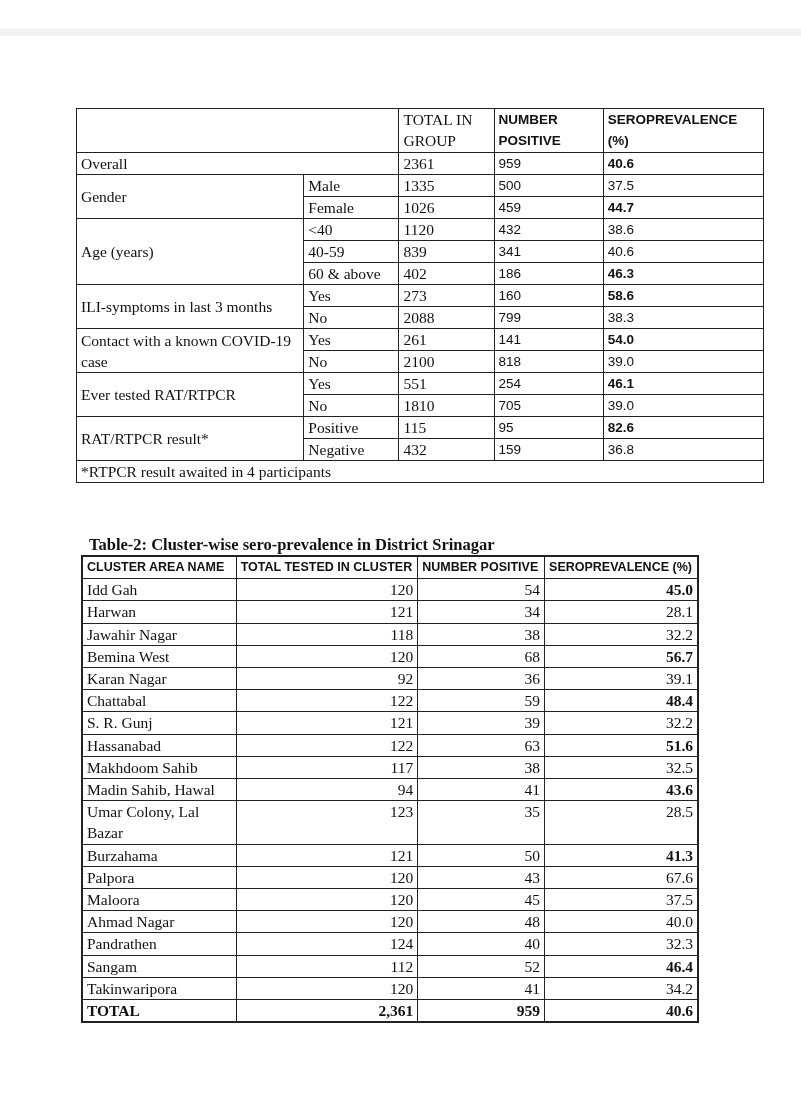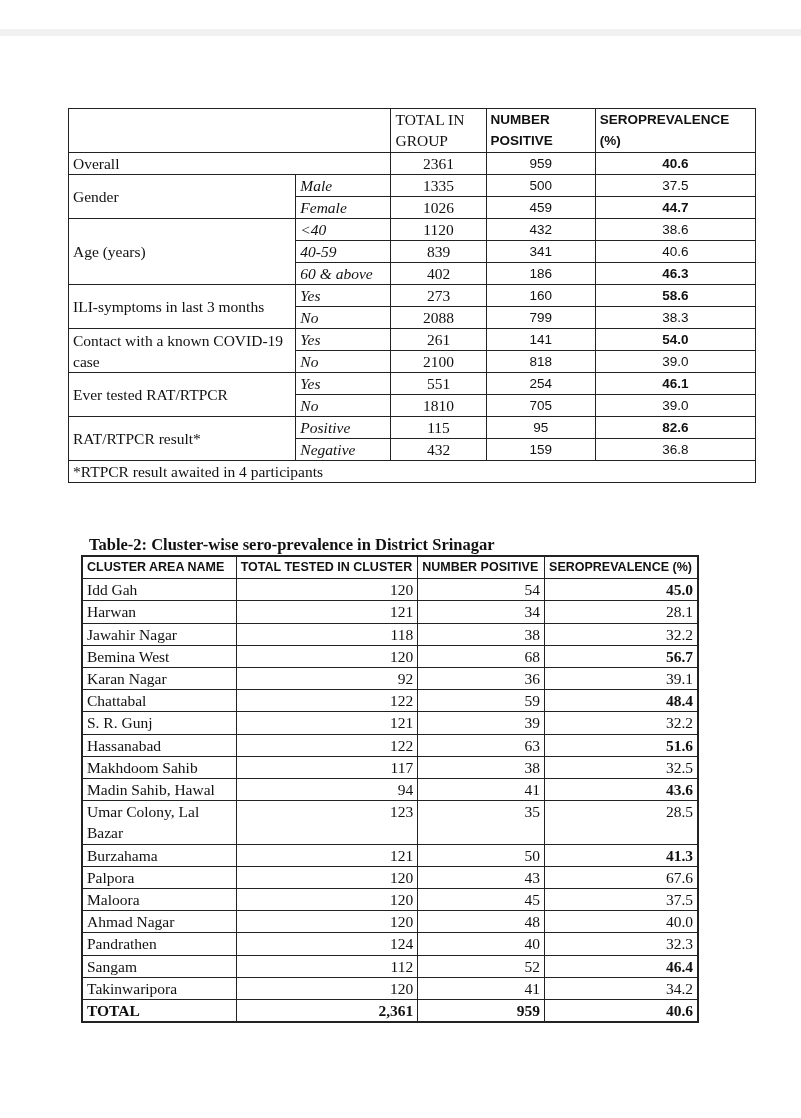--- a/index.html
+++ b/index.html
@@ -1,23 +1,23 @@
 <!DOCTYPE html>
 <html><head>
 <meta charset="utf-8">
 <style>
   html, body { margin:0; padding:0; background:#ffffff; }
   body { width:801px; height:1118px; position:relative; overflow:hidden; font-family:"Liberation Serif", serif; color:#111; }
   .topbar { position:absolute; left:0; top:29px; width:801px; height:7px; background:#f1f1f1; }
   table { border-collapse:collapse; position:absolute; }
   td { border:1px solid #222; padding:0 4px; font-size:15.5px; line-height:21px; vertical-align:top; }
-  #t1 { left:68px; top:108px; width:688px;padding-left:24px; }
-  #t1 td.num { text-align:center; vertical-align:bottom; }
+  #t1 { left:76px; top:108px; width:688px;padding-left:24px; }
+  #t1 td.num { text-align:left; vertical-align:bottom; }
   #t1 td.cat { vertical-align:middle; }
-  #t1 td.sub { font-style:italic; }
+  #t1 td.sub { }
   .hdr-sans { font-family:"Liberation Sans", sans-serif; font-weight:bold; font-size:13.5px; line-height:21px; }
   .pct { font-family:"Liberation Sans", sans-serif; font-size:13.5px; }
   .bold { font-weight:bold; }
   #t2-title { position:absolute; left:89px; top:535px; font-weight:bold; font-size:16.5px; font-family:"Liberation Serif", serif;text-align:right; }
   #t2 { left:81px; top:555px; width:618px; border:2px solid #222; }
   #t2 td { line-height:21.2px; font-size:15.5px; }
   #t2 td.num { text-align:right; }
   #t2 .h { font-family:"Liberation Sans", sans-serif; font-weight:bold; font-size:12.5px; white-space:nowrap; }
 </style>
 </head>

